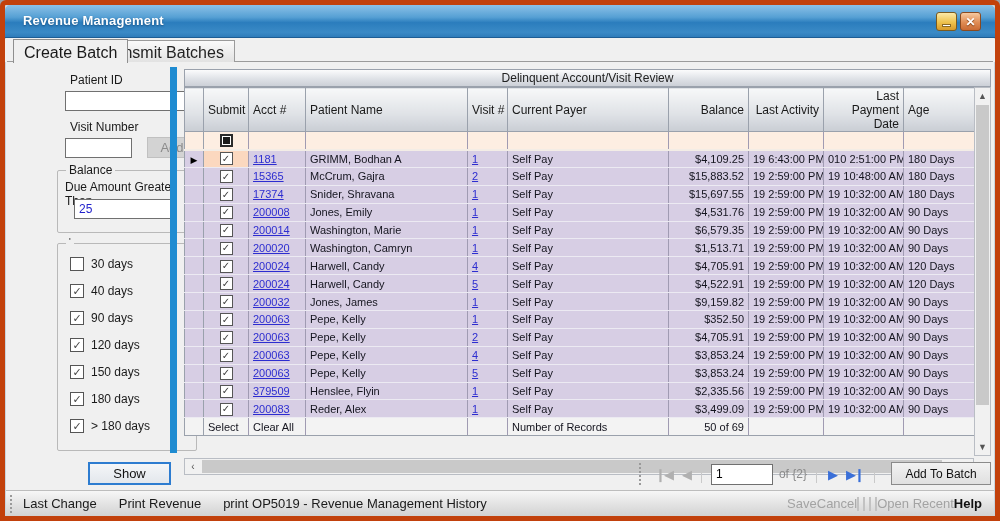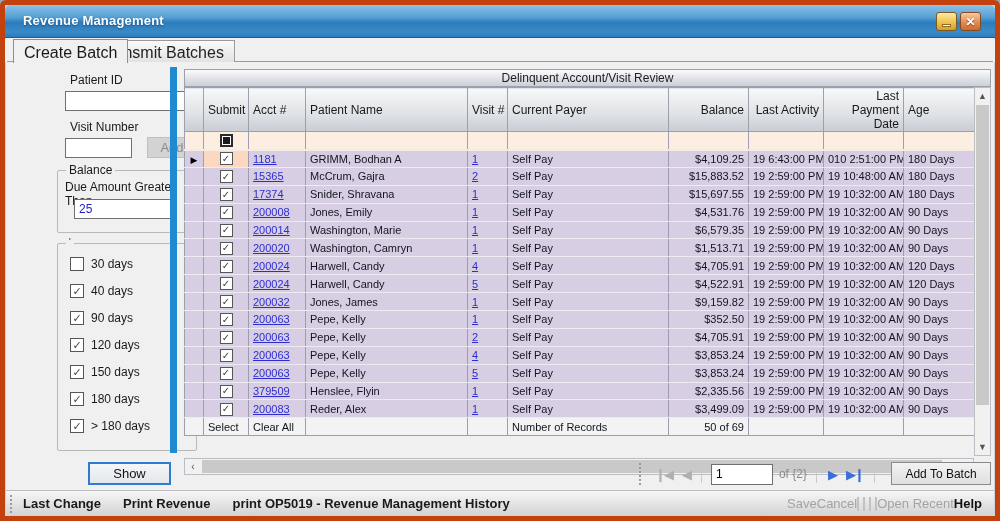--- a/index.html
+++ b/index.html
@@ -80,21 +80,21 @@
   .pbtn.dis{ color:#b0b0b0;}
   .pbtn.en{ color:#3a6fd8;}
   .psep{ width:1px; height:18px; background:#c9c9c9; margin:0 3px;}
   .pageinput{ width:62px; height:21px; border:1px solid #707070; background:#fff; font-size:12px; padding:1px 4px; font-family:"Liberation Sans",sans-serif;}
   .oflabel{ font-size:12px; color:#8a8a8a;}
   .addtobatch{ position:absolute; right:0; top:2px; width:100px; height:23px; background:linear-gradient(#f2f2f2,#e0e0e0); border:1px solid #8a8a8a; font-size:12px; color:#111; cursor:pointer;}
 
   
   .statusbar{ position:absolute; bottom:0; left:1px; right:1px; height:26px; background:linear-gradient(#f7f7f7,#e6e6e6 45%,#d2d2d2); border-top:1px solid #bdbdbd; display:flex; align-items:center; font-size:13px; color:#1a1a1a;}
   .sgrip{ width:5px; height:18px; border-left:2px dotted #9a9a9a; margin:0 8px 0 4px;}
-  .sitem{ margin-right:22px; cursor:pointer;font-weight:bold;}
+  .sitem{ margin-right:22px; cursor:pointer;}
   .sright{ margin-left:auto; display:flex; align-items:center; padding-right:12px;}
   .sdis{ color:#a3a3a3;}
   .sbars{ display:flex; gap:4px;}
   .sbars i{ width:2px; height:14px; background:#c2c2c2; display:block;}
   .shelp{ color:#111; font-weight:bold; cursor:pointer;}
 </style>
 </head>
 <body>
 
 <div class="window">

